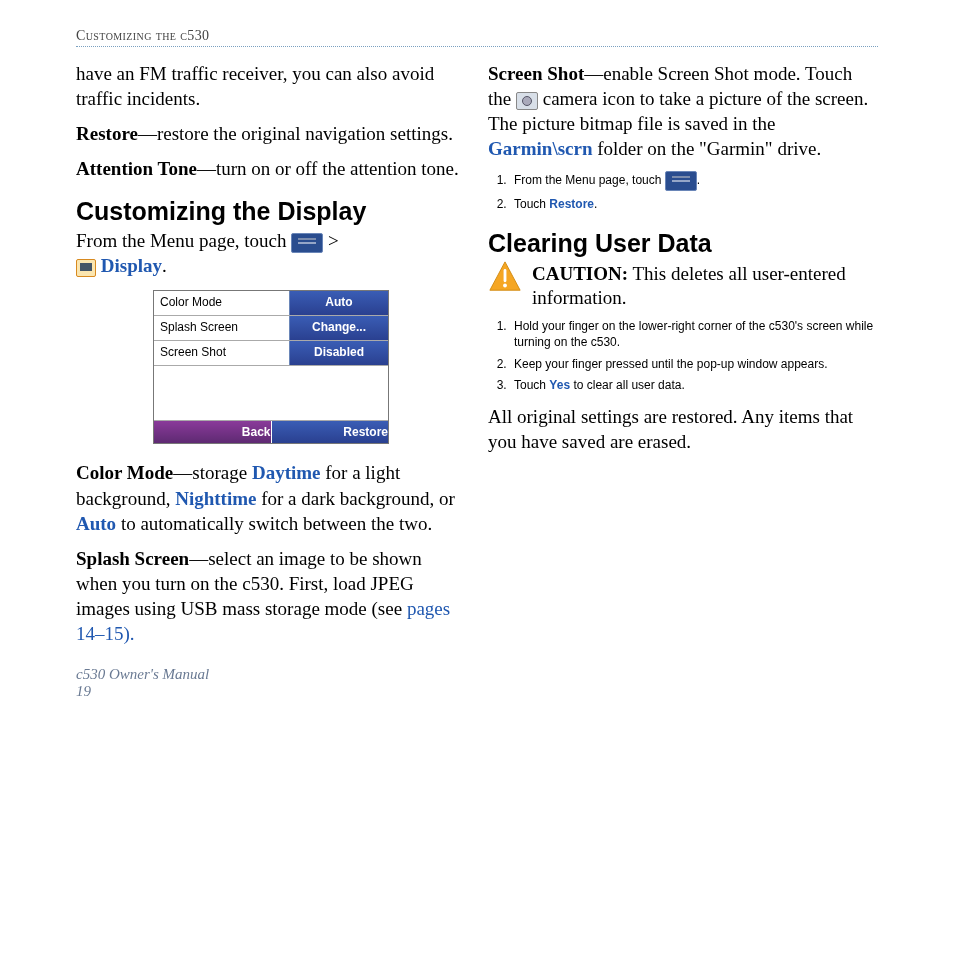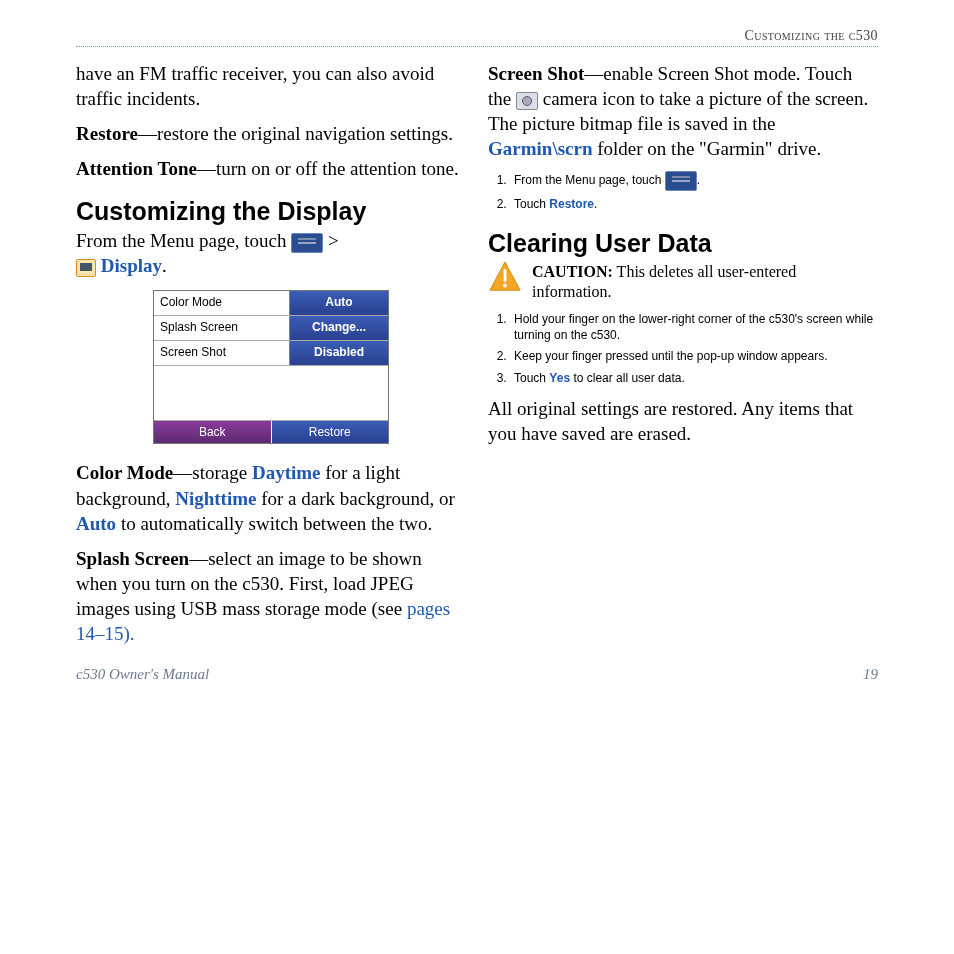--- a/index.html
+++ b/index.html
@@ -9,21 +9,20 @@
     margin: 0;
     padding: 0;
     background: #fff;
     width: 954px;
   }
   .page {
     padding: 28px 76px 20px 76px;
     box-sizing: border-box;
   }
   .header-line {
-    text-align: right;
     font-size: 14px;
     font-variant: small-caps;
     letter-spacing: 0.4px;
     color: #444;
     border-bottom: 1px dotted #7aa0c0;
     padding-bottom: 2px;
     margin-bottom: 14px;
   }
   .columns {
     display: flex;
@@ -140,52 +139,53 @@
   .ds-spacer {
     height:54px;
     border-bottom:1px solid #aaa;
   }
   .ds-footer {
     display:flex;
     background:#f0f0f0;
   }
   .ds-footer div {
     flex:1;
-    text-align:center;
+    text-align:right;
     padding:4px 0;
-    font-weight:normal;
+    font-weight:bold;
     color:#fff;
   }
   .ds-back { background: linear-gradient(#8a3a9a,#5e2a72); border-right:1px solid #fff; }
   .ds-restore { background: linear-gradient(#3a5db5,#2a4090); }
   .caution-row {
     display:flex;
     align-items:flex-start;
     gap:10px;
     margin:2px 0 10px 0;
   }
   .caution-icon {
     width:34px; height:34px;
     flex:none;
   }
   .caution-icon svg { width:34px; height:34px; }
   .caution-text {
     font-family:"Times New Roman", serif;
-    font-size:16px;
+    font-size:19px;
     line-height:1.25;
     padding-top:2px;
   }
   .footer {
     display:flex;
     justify-content:space-between;
     font-style:italic;
     color:#6a7a93;
     font-size:15px;
     margin-top:10px;
     font-family:"Times New Roman", serif;
+    flex-direction:column;
   }
 </style>
 </head>
 <body>
 
 <div class="page">
   <div class="header-line">Customizing the c530</div>
 
   <div class="columns">
 

